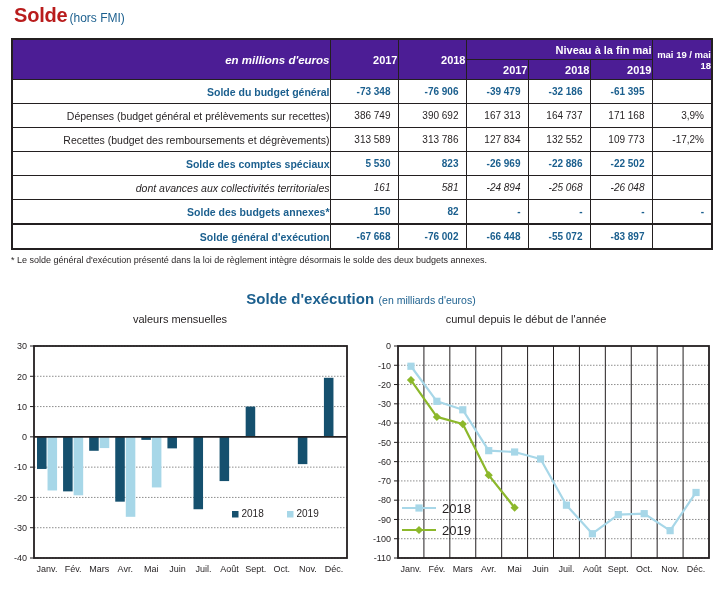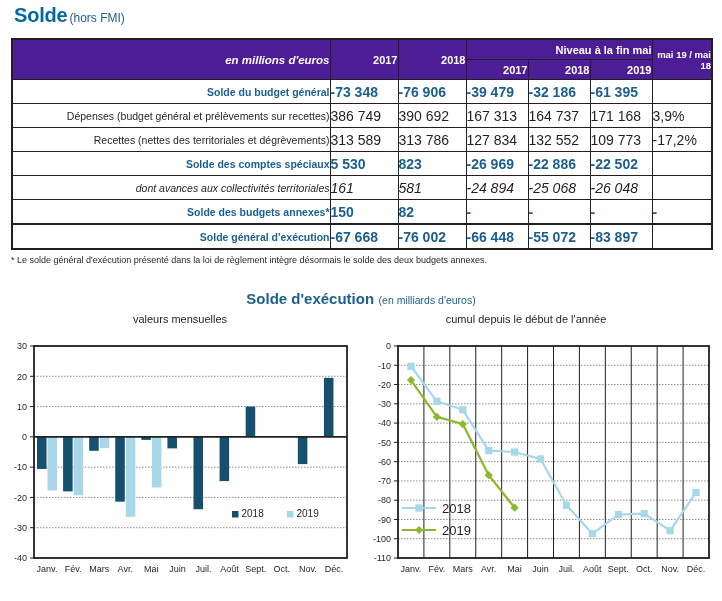--- a/index.html
+++ b/index.html
@@ -19,21 +19,21 @@
   
   #page-title-block {
     position: absolute;
     left: 14px;
     top: 4px;
     white-space: nowrap;
   }
   #page-title-block .main {
     font-size: 20px;
     font-weight: bold;
-    color: #0369a1;
+    color: #b91c1c;
     letter-spacing: -0.2px;
   }
   #page-title-block .sub {
     font-size: 12px;
     color: #1b5f8e;
     font-weight: normal;
     margin-left: 2px;
   }
 
   
@@ -70,23 +70,23 @@
   }
   #solde-table tbody td {
     height: 23px;
   }
   #solde-table td.lbl {
     text-align: right;
     padding-left: 25px;
     font-size: 10.5px;
   }
   #solde-table td.num {
-    text-align: left;
+    text-align: right;
     padding-right: 7px;
-    font-size: 14px;
+    font-size: 10px;
     white-space: nowrap;
   }
   #solde-table tr.blue td {
     color: #1b5f8e;
     font-weight: bold;
   }
   #solde-table tr.plain td {
     color: #231f20;
     font-weight: normal;
   }
@@ -228,21 +228,21 @@
       <tr class="plain">
         <td class="lbl thickleft">Dépenses (budget général et prélèvements sur recettes)</td>
         <td class="num">386 749</td>
         <td class="num">390 692</td>
         <td class="num">167 313</td>
         <td class="num">164 737</td>
         <td class="num">171 168</td>
         <td class="num thickright">3,9%</td>
       </tr>
       <tr class="plain">
-        <td class="lbl thickleft">Recettes (nettes des territoriales et dégrèvements)</td>
+        <td class="lbl thickleft">Recettes (budget des remboursements et dégrèvements)</td>
         <td class="num">313 589</td>
         <td class="num">313 786</td>
         <td class="num">127 834</td>
         <td class="num">132 552</td>
         <td class="num">109 773</td>
         <td class="num thickright">-17,2%</td>
       </tr>
       <tr class="blue">
         <td class="lbl thickleft">Solde des comptes spéciaux</td>
         <td class="num">5 530</td>

